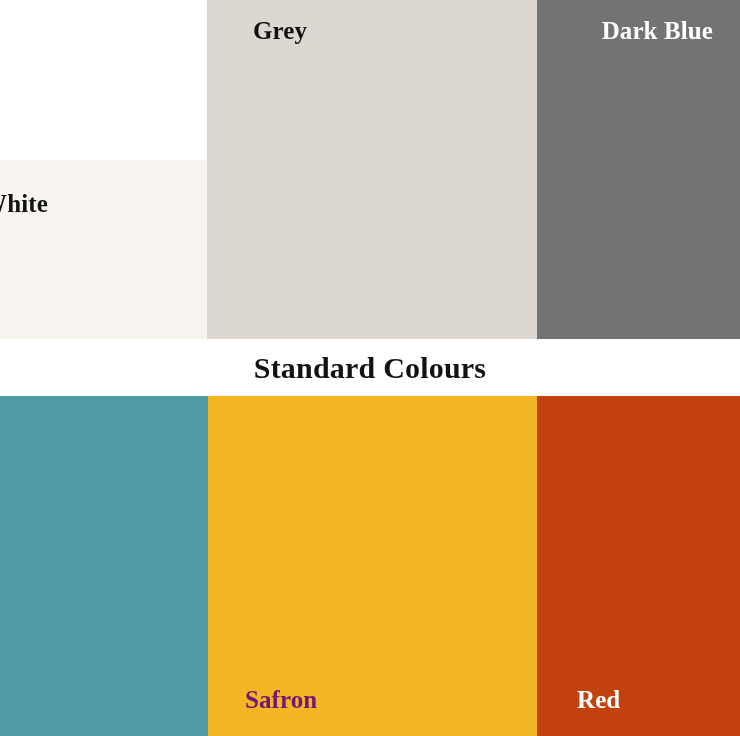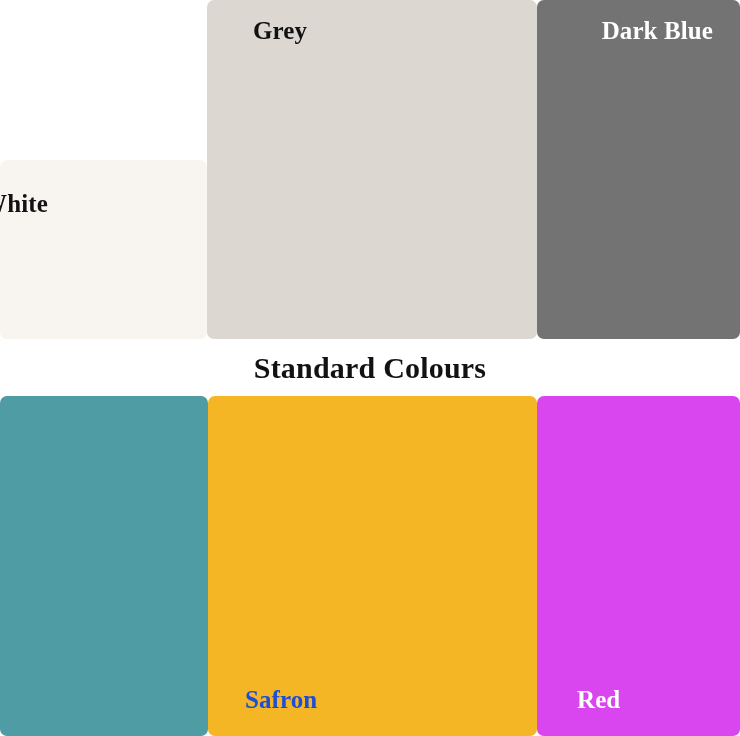--- a/index.html
+++ b/index.html
@@ -19,21 +19,20 @@
     position: relative;
     width: 740px;
     height: 736px;
     background: #ffffff;
   }
 
   
   .swatch {
     position: absolute;
     box-sizing: border-box;
-    border-radius: 7px;
   }
   .swatch-label {
     position: absolute;
     font-family: "Liberation Serif", "DejaVu Serif", serif;
     font-weight: 700;
     font-size: 25px;
     line-height: 1;
     letter-spacing: 0.1px;
     white-space: nowrap;
   }
@@ -132,21 +131,21 @@
 
   .sw-safron {
     left: 208px;
     top: 0;
     width: 329px;
     height: 340px;
   }
   .sw-safron .swatch-label {
     left: 37px;
     bottom: 24px;
-    color: #1d4ed8;
+    color: #701a75;
   }
 
   .sw-red {
     left: 537px;
     top: 0;
     width: 203px;
     height: 340px;
   }
   .sw-red .swatch-label {
     left: 40px;
@@ -182,19 +181,19 @@
   </div>
 
   <div class="row-bottom">
 
     <div class="swatch sw-teal" style="background:#4F9CA5"></div>
 
     <div class="swatch sw-safron" style="background:#F5B625">
       <span class="swatch-label">Safron</span>
     </div>
 
-    <div class="swatch sw-red" style="background:#d946ef">
+    <div class="swatch sw-red" style="background:#c2410c">
       <span class="swatch-label">Red</span>
     </div>
 
   </div>
 
 </div>
 
 </body></html>

